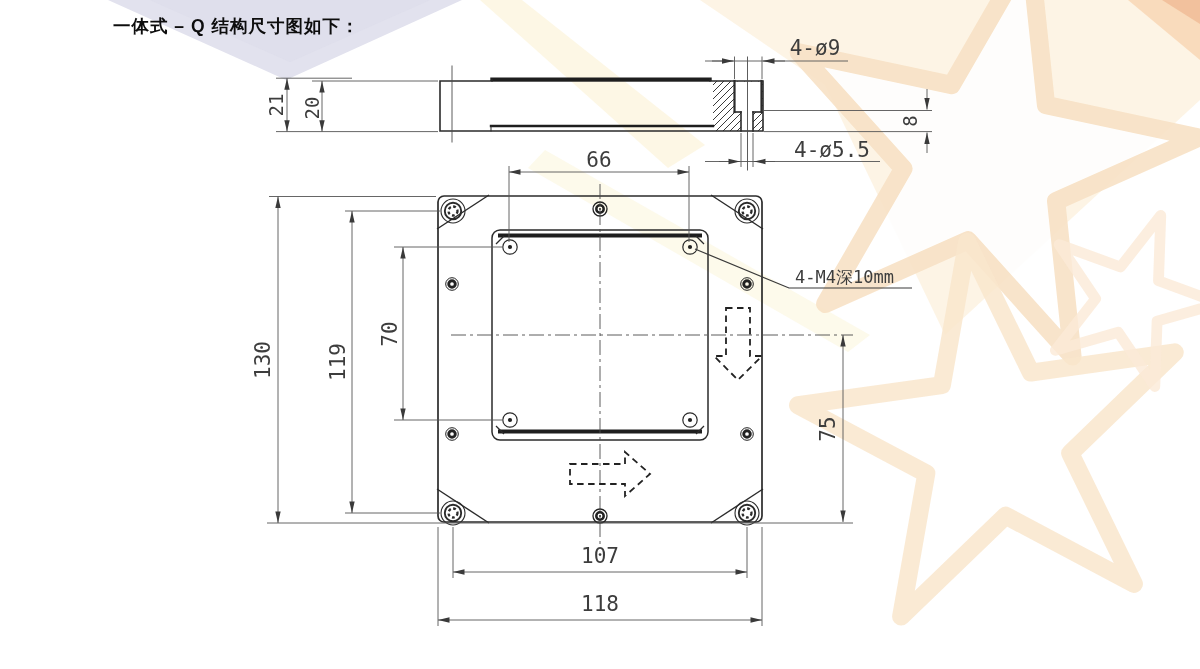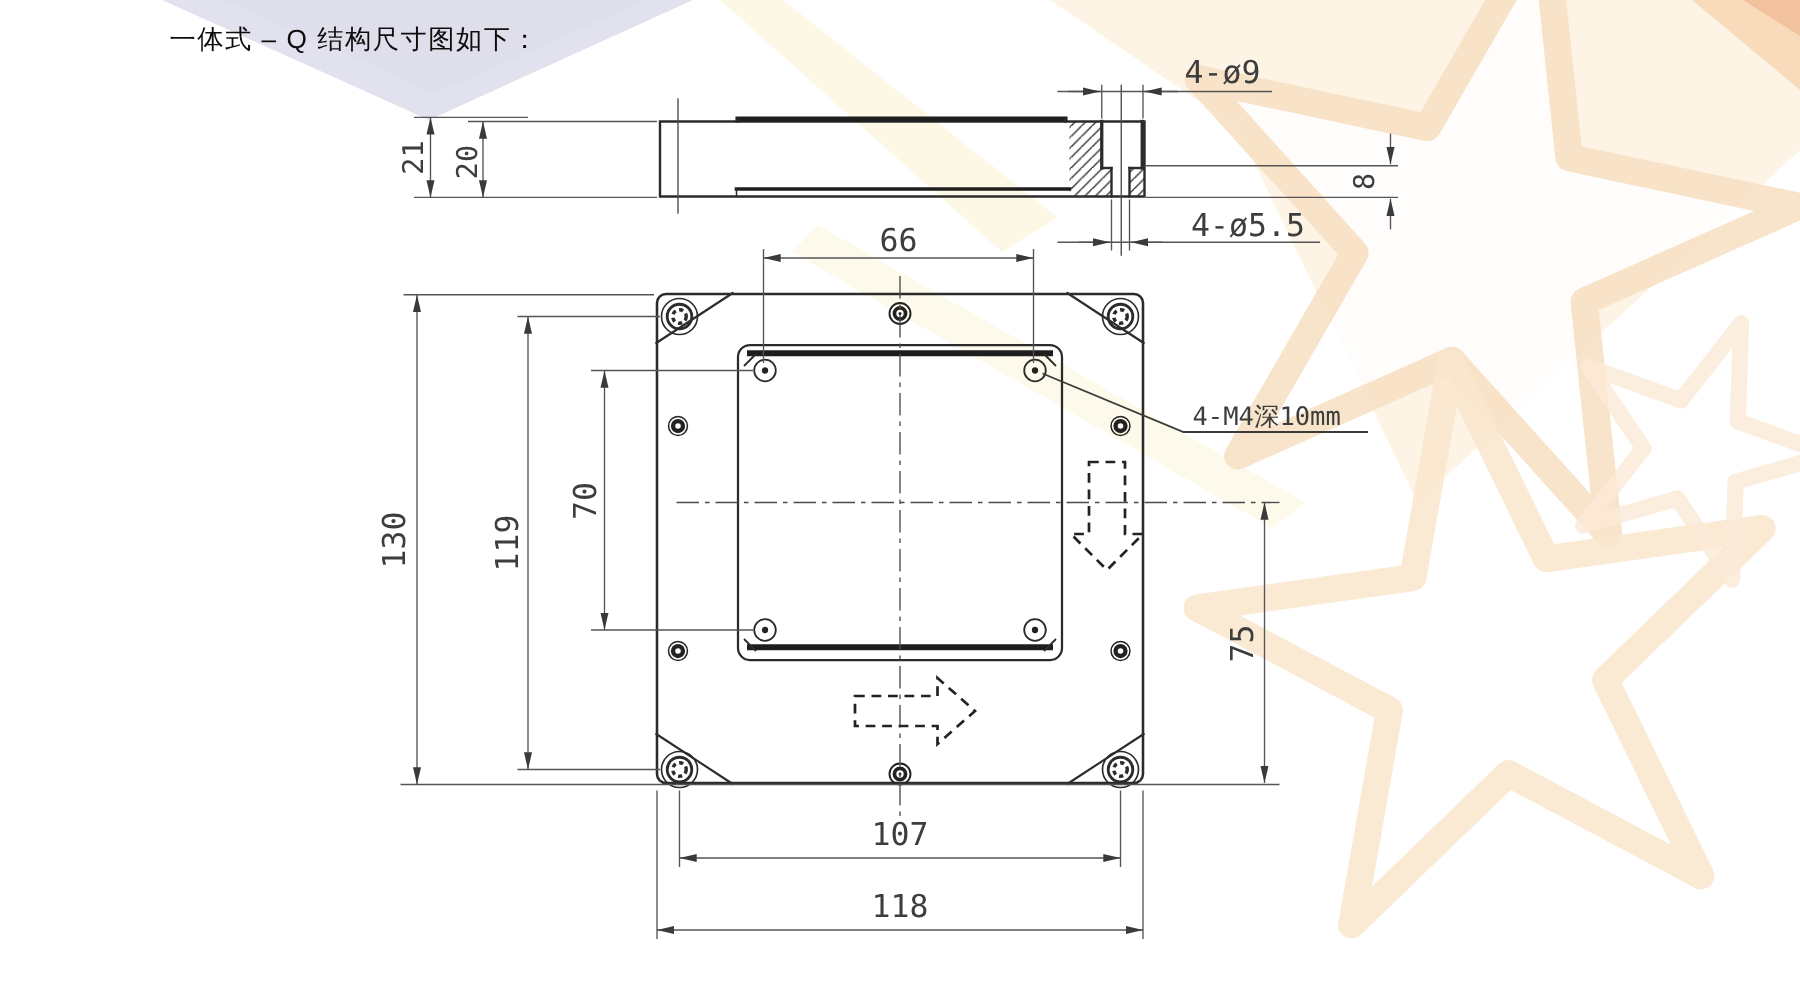--- a/index.html
+++ b/index.html
@@ -1,19 +1,19 @@
 <!DOCTYPE html>
 <html><head>
 <meta charset="utf-8">
 <style>
   html,body{margin:0;padding:0;background:#ffffff;}
   .canvas{position:relative;width:1200px;height:669px;overflow:hidden;background:#ffffff;
           font-family:"Liberation Sans",sans-serif;}
   .layer{position:absolute;left:0;top:0;}
-  .title{position:absolute;left:113px;top:14px;font-size:17.5px;font-weight:normal;color:#0d0d0d;
+  .title{position:absolute;left:113px;top:14px;font-size:17.5px;font-weight:bold;color:#0d0d0d;
          letter-spacing:1px;font-family:"Liberation Sans",sans-serif;}
   svg text{font-family:"DejaVu Sans Mono","Liberation Mono",monospace;fill:#3d3d3d;}
   text.dim{font-size:21px;}
   text.dimS{font-size:19px;}
   text.note{font-size:17px;}
 </style>
 </head>
 <body>
 
 <div class="canvas">

